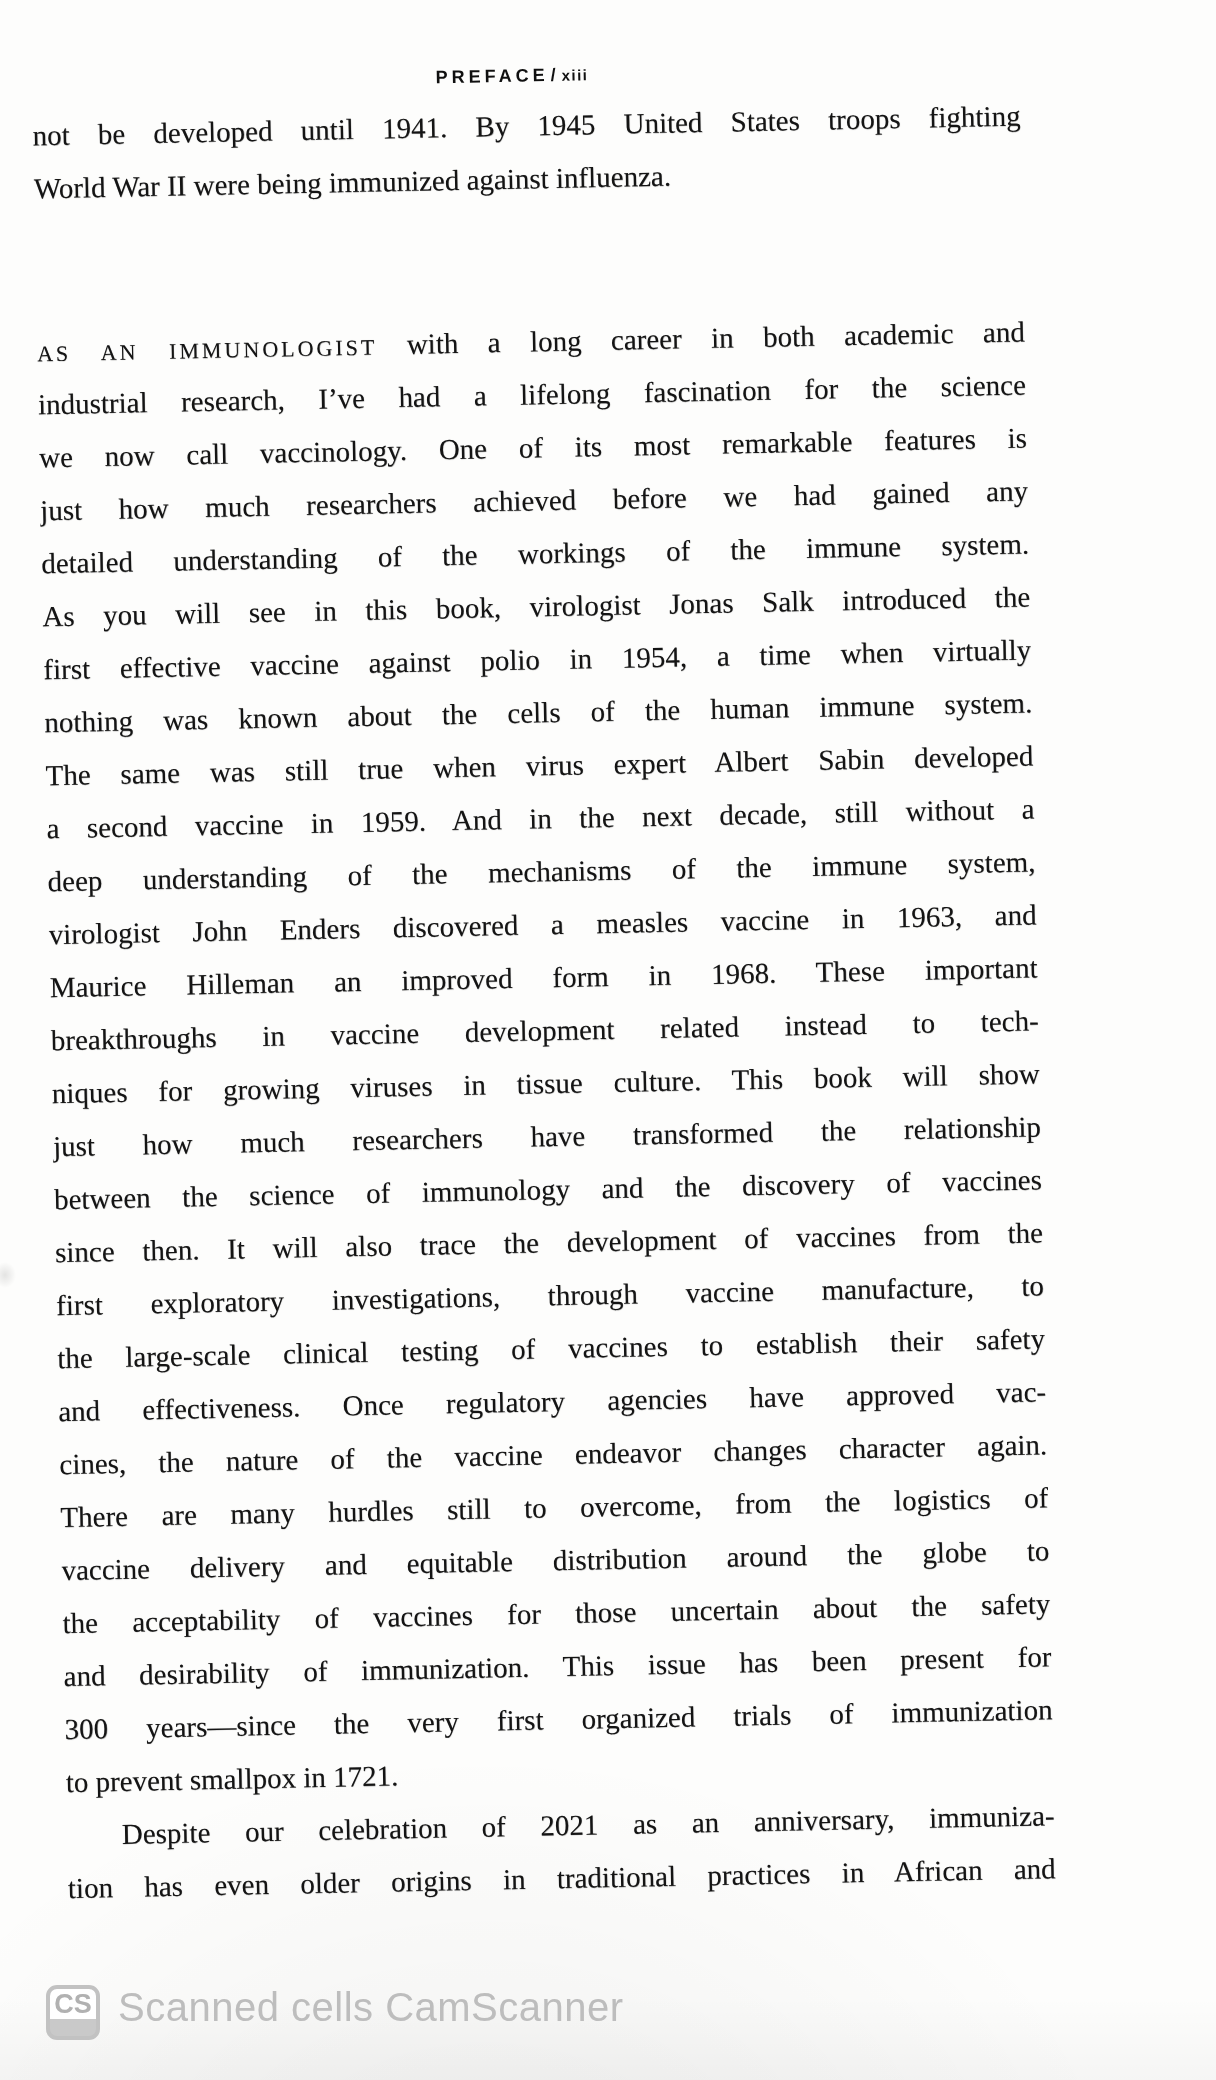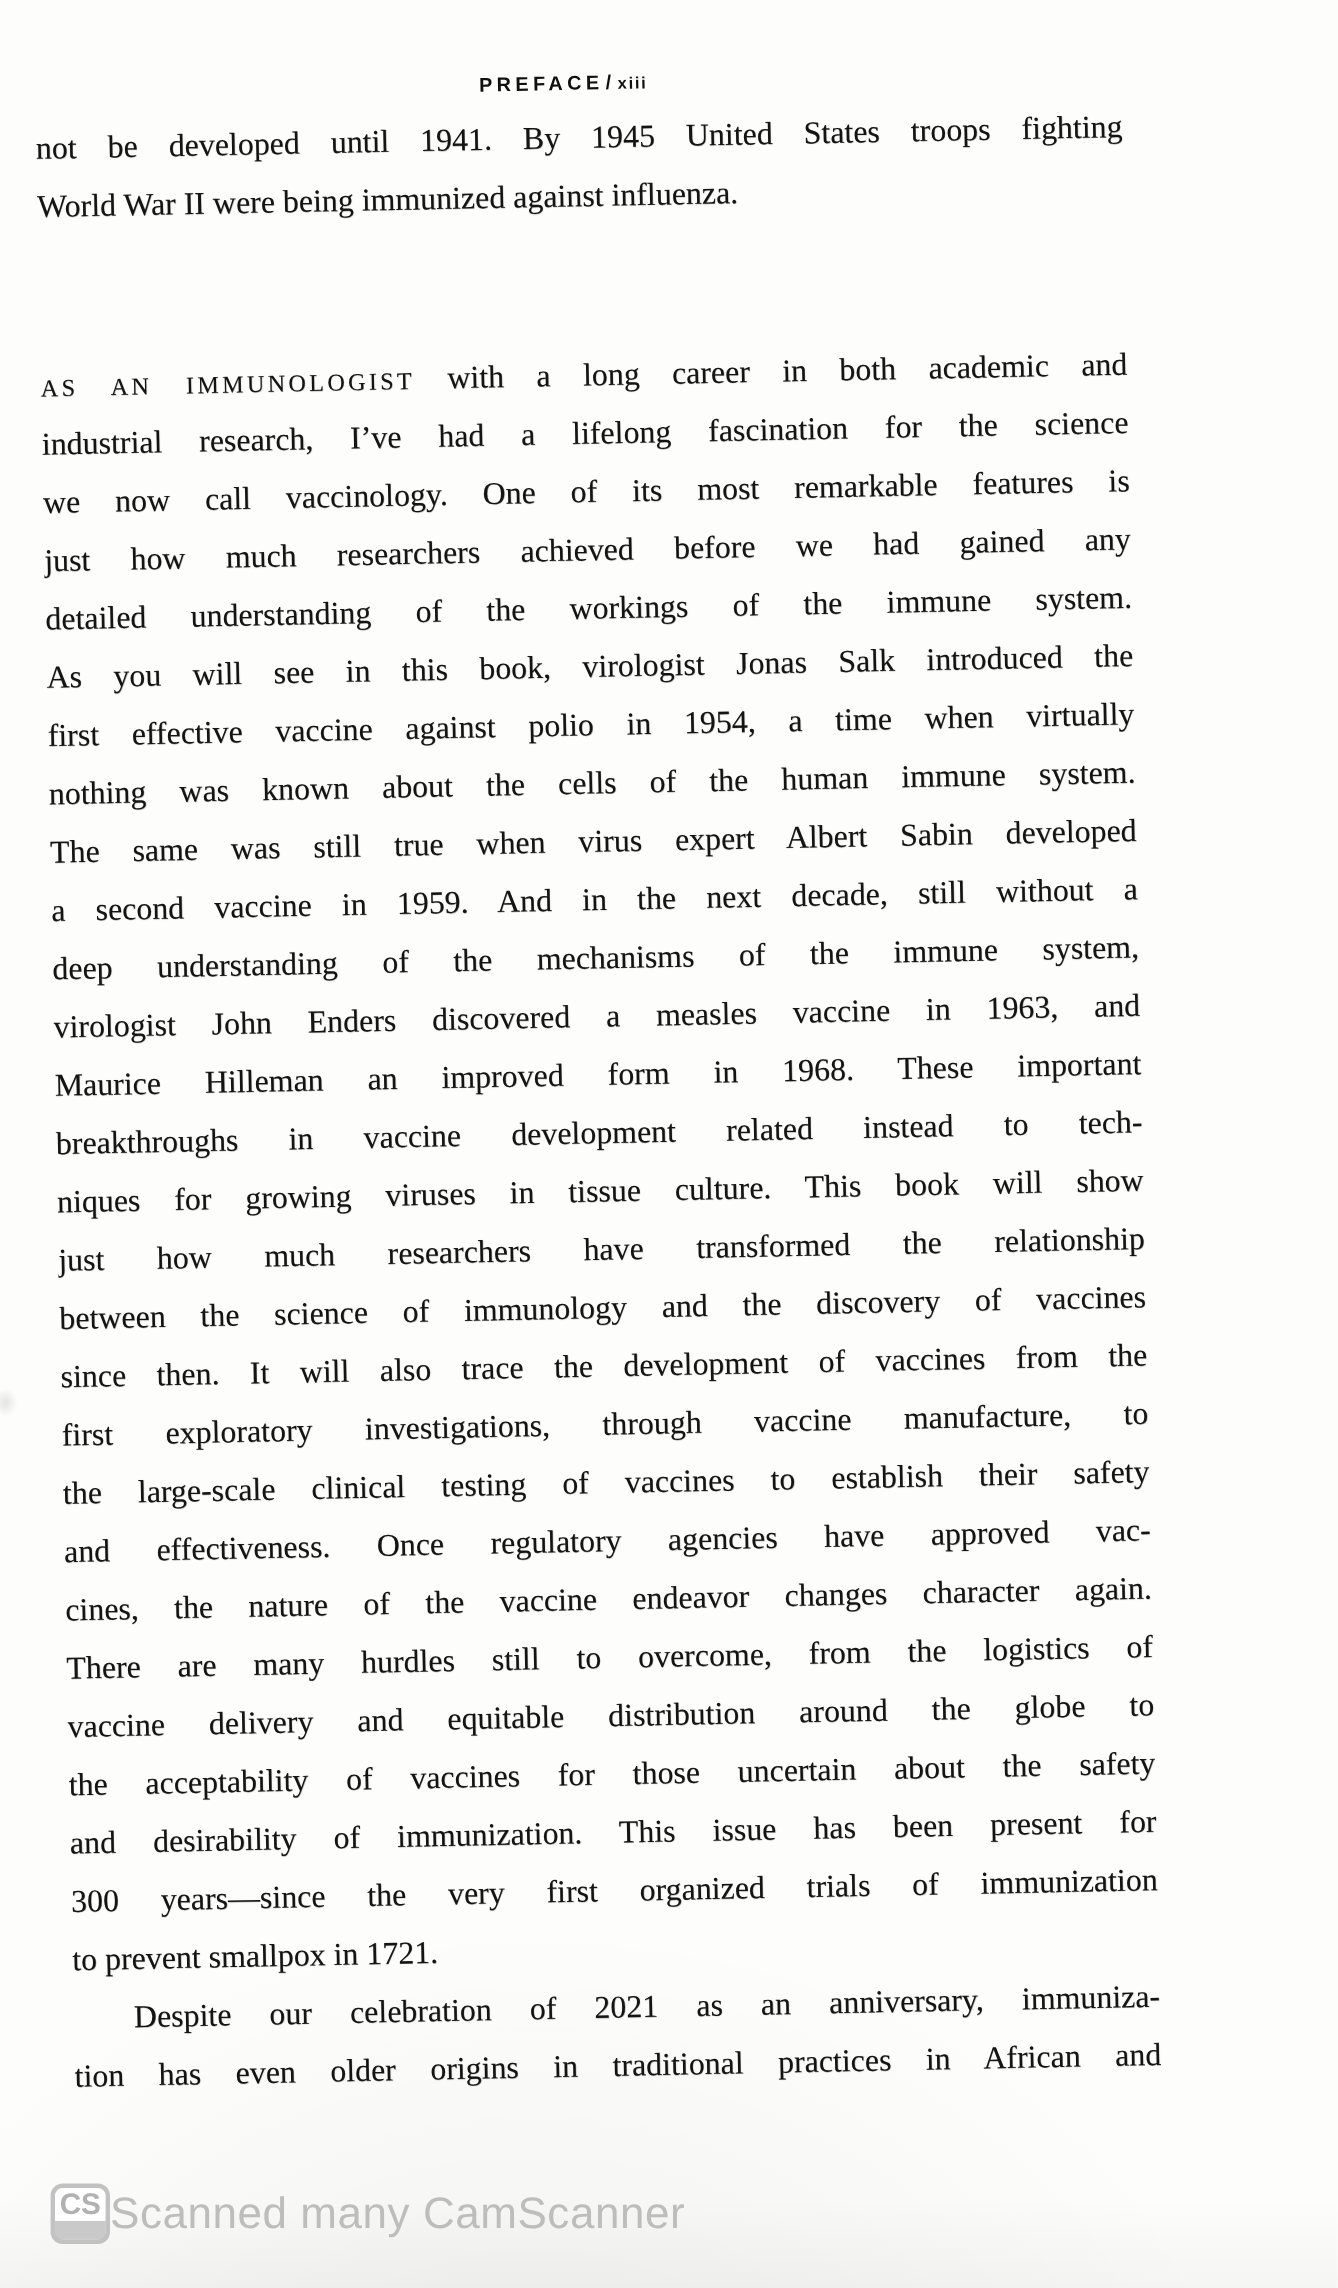--- a/index.html
+++ b/index.html
@@ -51,21 +51,21 @@
   }
   .line.ragged { text-align-last: left; }
   .line.indent { text-indent: 55px; }
   .small-caps {
     font-size: 22px; letter-spacing: 3px;
     font-weight: normal;
   }
   
   .watermark {
     position: absolute; left: 46px; top: 1985px;
-    display: flex; align-items: center; 
+    display: flex; align-items: flex-start; gap: 18px;
   }
   .cs-badge {
     width: 46px; height: 47px;
     border: 4px solid #c2c2c2; border-radius: 11px;
     background: linear-gradient(to bottom, #ffffff 0 64%, #c9c9c9 64% 100%);
     display: flex; align-items: flex-start; justify-content: center;
     box-sizing: content-box;
   }
   .cs-letters {
     font-family: "Liberation Sans", sans-serif;
@@ -127,15 +127,15 @@
           <div class="line indent">Despite our celebration of 2021 as an anniversary, immuniza-</div>
           <div class="line">tion has even older origins in traditional practices in African and</div>
         </div>
       </div>
   </div>
 
   <div class="watermark">
     <div class="cs-badge">
       <span class="cs-letters">CS</span>
     </div>
-    <span class="wm-text">Scanned many CamScanner</span>
+    <span class="wm-text">Scanned cells CamScanner</span>
   </div>
 </div>
 
 </body></html>

